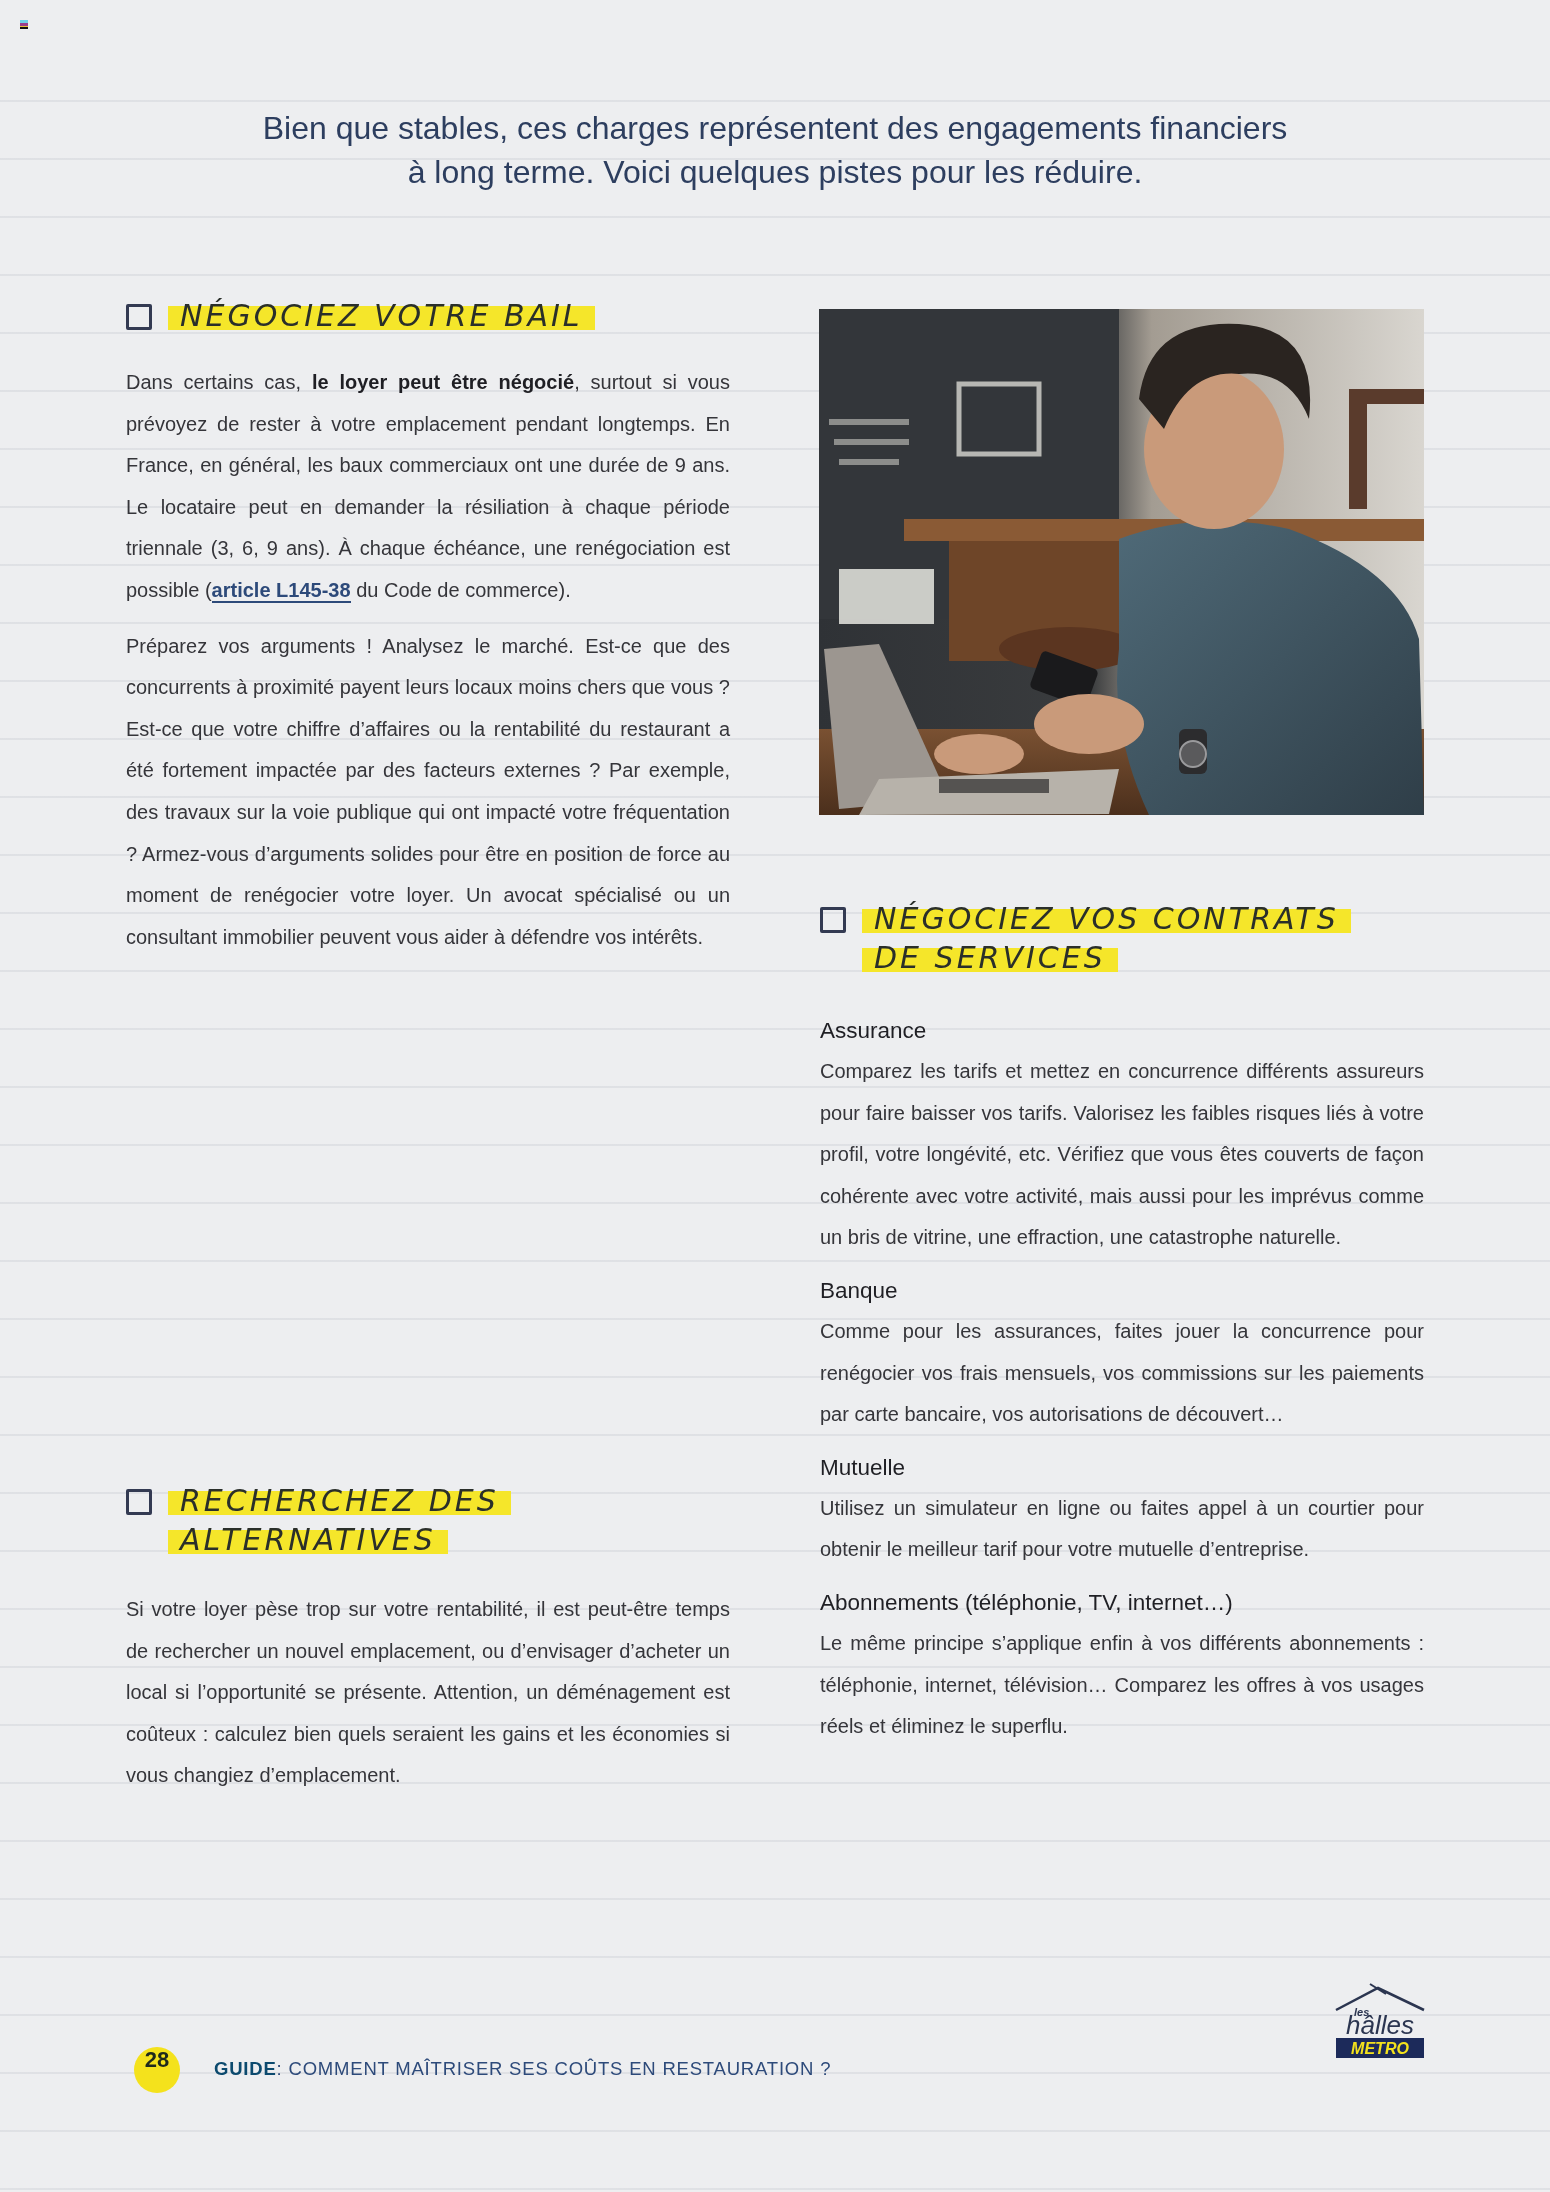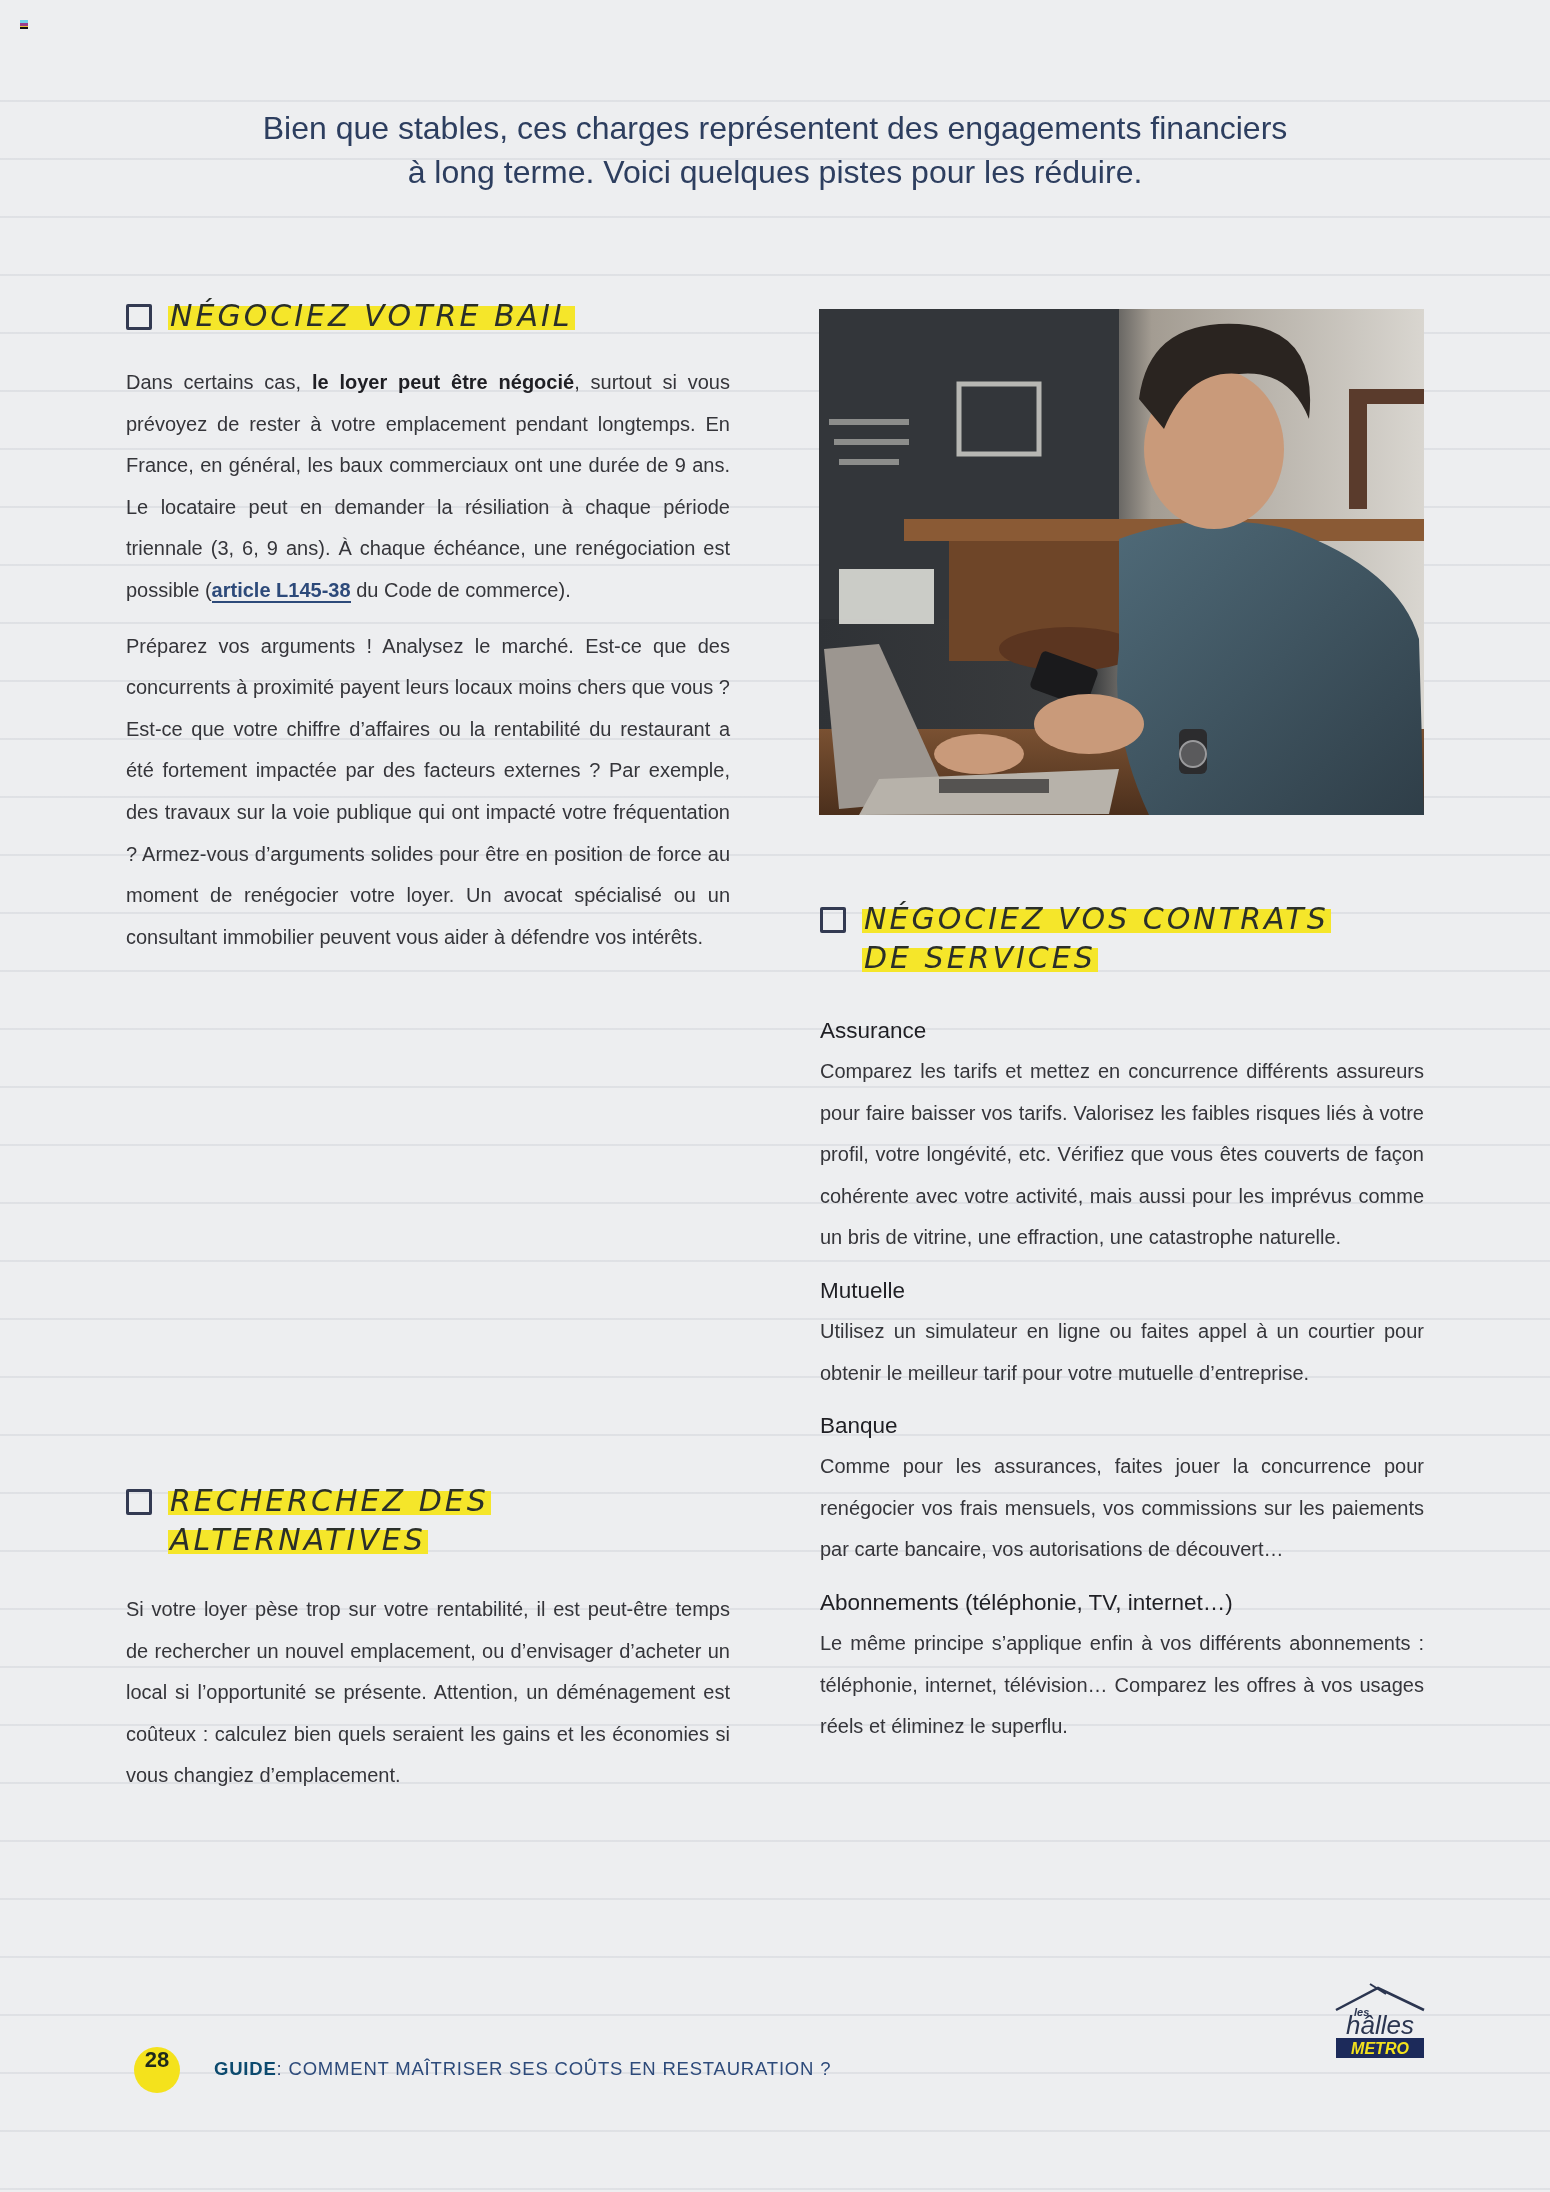--- a/index.html
+++ b/index.html
@@ -27,21 +27,21 @@
   .checkbox {
     width: 20px; height: 20px; border: 3px solid #333a52; border-radius: 2px; flex: none;
     margin-right: 16px; margin-top: 8px; background: transparent; box-sizing: content-box;
   }
   .head-text {
     font-family: "DejaVu Sans", sans-serif; font-style: italic; font-size: 30px; line-height: 39px;
     letter-spacing: 3px; color: #2a2f2a; font-weight: normal;
   }
   .hl {
     background: linear-gradient(to bottom, transparent 22%, #f5e62a 22%, #f5e62a 92%, transparent 92%);
-    padding: 0 2px; box-decoration-break: clone; -webkit-box-decoration-break: clone;
+    padding: 0 12px; box-decoration-break: clone; -webkit-box-decoration-break: clone;
   }
   .body-text {
     font-size: 20px; line-height: 41.6px; text-align: justify; color: #35353a; margin: 0;
     hyphens: manual;
   }
   .body-text b { color: #1f1f24; }
   .link { color: #2d4a7a; font-weight: bold; border-bottom: 2px solid #2d4a7a; text-decoration: none; }
   .sub-head { font-weight: normal; font-size: 22.5px; line-height: 40px; color: #1f1f24; margin: 0; }
   .photo {
     position: absolute; left: 819px; top: 309px; width: 605px; height: 506px; overflow: hidden;
@@ -143,26 +143,26 @@
   <h2 class="section-head">
     <span class="checkbox"></span>
     <span class="head-text"><span class="hl">NÉGOCIEZ VOS CONTRATS</span><br><span class="hl">DE SERVICES</span></span>
   </h2>
 
   <div style="margin-top:34px;">
     <h3 class="sub-head">Assurance</h3>
     <p class="body-text">Comparez les tarifs et mettez en concurrence diffé­rents assureurs pour faire baisser vos tarifs. Valorisez les faibles risques liés à votre profil, votre longévité, etc. Vérifiez que vous êtes couverts de façon cohé­rente avec votre activité, mais aussi pour les impré­vus comme un bris de vitrine, une effraction, une catastrophe naturelle.</p>
   </div>
   <div style="margin-top:12px;">
+    <h3 class="sub-head">Banque</h3>
+    <p class="body-text">Comme pour les assurances, faites jouer la concur­rence pour renégocier vos frais mensuels, vos commissions sur les paiements par carte bancaire, vos autorisations de découvert…</p>
+  </div>
+  <div style="margin-top:12px;">
     <h3 class="sub-head">Mutuelle</h3>
     <p class="body-text">Utilisez un simulateur en ligne ou faites appel à un courtier pour obtenir le meilleur tarif pour votre mutuelle d’entreprise.</p>
-  </div>
-  <div style="margin-top:12px;">
-    <h3 class="sub-head">Banque</h3>
-    <p class="body-text">Comme pour les assurances, faites jouer la concur­rence pour renégocier vos frais mensuels, vos commissions sur les paiements par carte bancaire, vos autorisations de découvert…</p>
   </div>
   <div style="margin-top:12px;">
     <h3 class="sub-head">Abonnements (téléphonie, TV, internet…)</h3>
     <p class="body-text">Le même principe s’applique enfin à vos différents abonnements : téléphonie, internet, télévision… Comparez les offres à vos usages réels et éliminez le superflu.</p>
   </div>
 </div>
 
 <div class="footer-badge">
     <span>28</span>
   </div>

